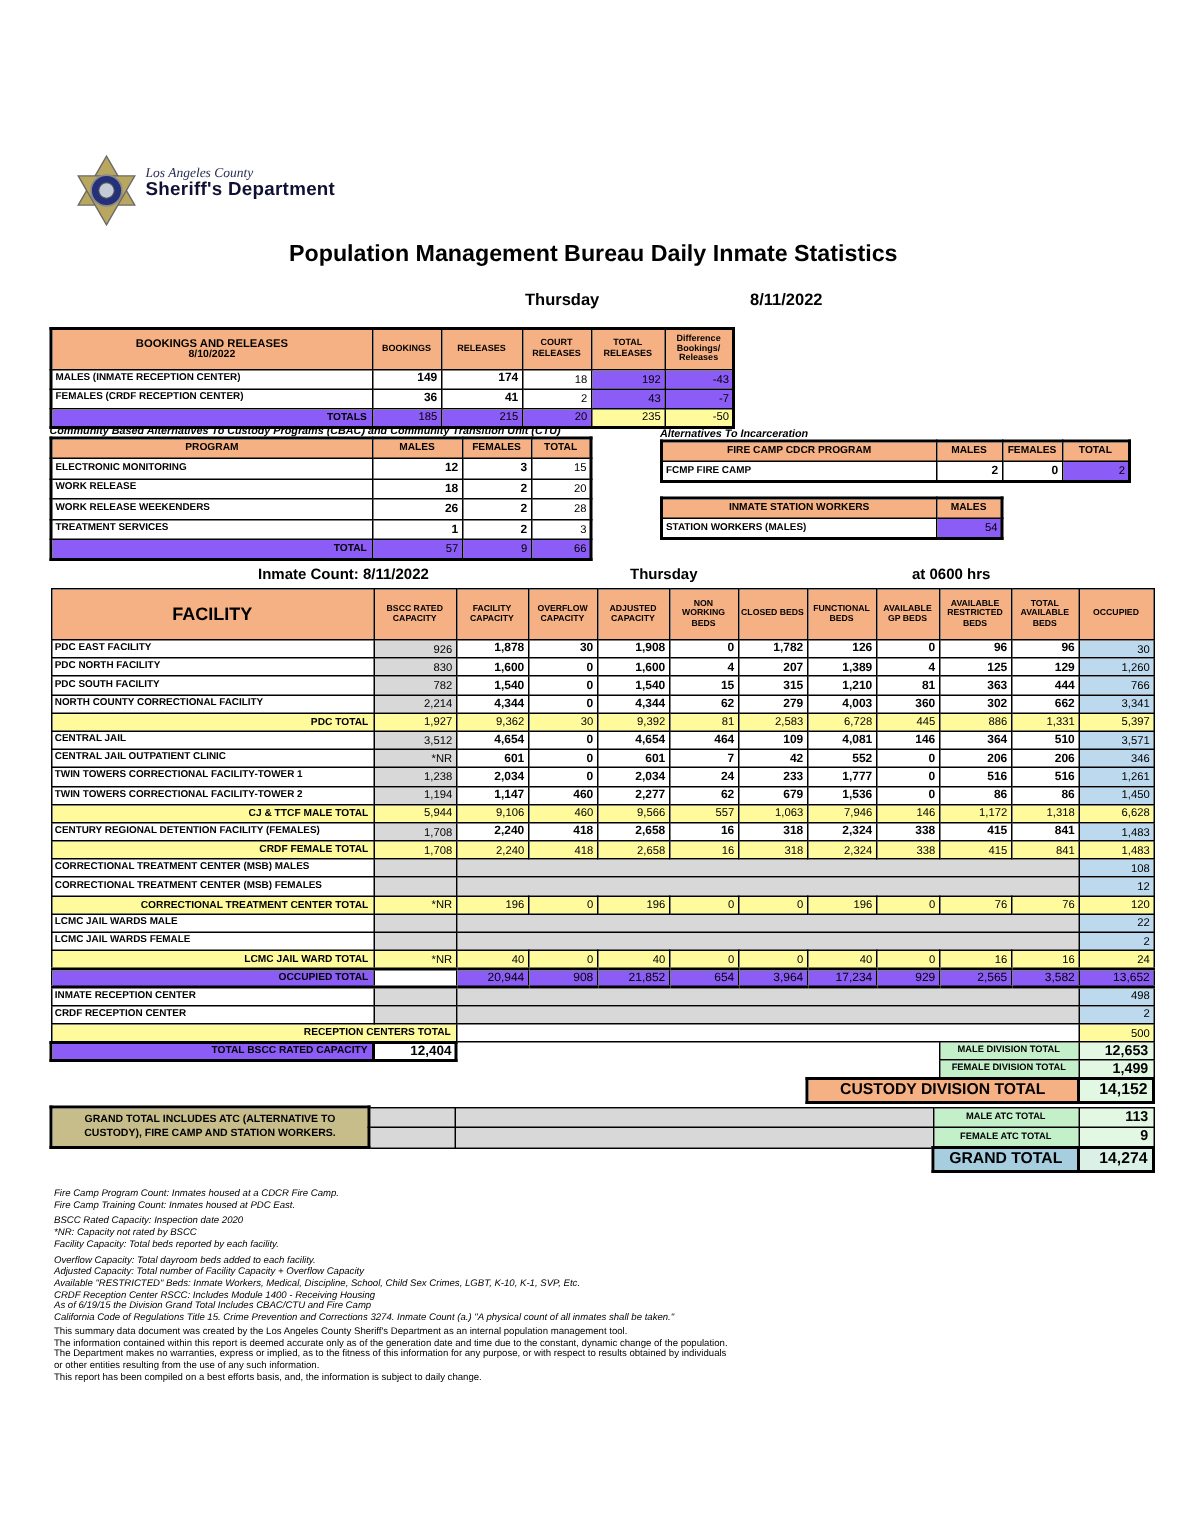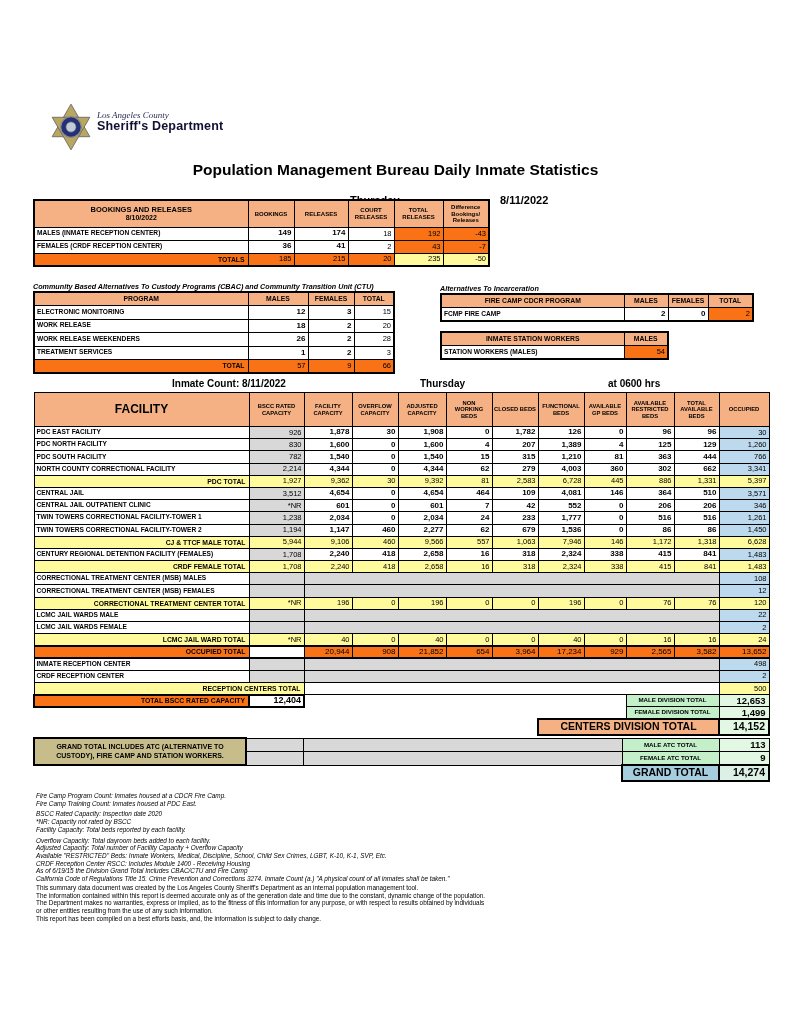--- a/index.html
+++ b/index.html
@@ -19,34 +19,34 @@
   .top-date { position: absolute; top: 194px; left: 500px; font-size: 11px; font-weight: bold; }
   
   table { border-collapse: collapse; table-layout: fixed; }
   td, th { border: 1px solid #000; line-height: 1.05; overflow: hidden; white-space: nowrap; }
   .num { text-align: right; font-size: 7.5px; padding: 0 2px; }
   .lab { text-align: left; font-size: 6.6px; font-weight: bold; padding: 0 2px; }
   .rlab { text-align: right; font-size: 6.8px; font-weight: bold; padding: 0 3px; }
   .b { font-weight: bold; font-size: 8px; }
   .bg-orange { background: #F5B183; }
   .bg-tan { background: #C6BD8B; }
-  .bg-green { background: #f97316; }
+  .bg-green { background: #8b5cf6; }
   .bg-lgreen { background: #C3EFC9; }
   .bg-vgreen { background: #E2F8E2; }
   .bg-yel { background: #FFFB9D; }
   .bg-blue { background: #BDD9EE; }
   .bg-gray { background: #D8D8D8; }
   .bg-grandblue { background: #A6CEDF; margin-top: 16px; }
   .bg-grandval { background: #DCF1E6; }
   .blank { border: none !important; background: #fff; }
   .thick { border-width: 2px; }
   .colh { font-size: 5.8px; font-weight: bold; text-align: center; background: #F5B183;
     white-space: normal; padding: 1px; vertical-align: middle; }
   
-  #bookings-table { position: absolute; top: 199px; left: 33px; border: 2px solid #000; }
+  #bookings-table { position: absolute; top: 218px; left: 33px; border: 2px solid #000; }
   #bookings-table tr { height: 13px; }
   #bookings-table tr.hdr { height: 27px; }
   #cbac-title { position: absolute; top: 282px; left: 33px; font-size: 7.2px; font-weight: bold; font-style: italic; }
   #cbac-table { position: absolute; top: 291px; left: 33px; border: 2px solid #000; }
   #cbac-table tr { height: 13.5px; }
   #alt-title { position: absolute; top: 284px; left: 440px; width: 312px; 
     font-size: 7.2px; font-weight: bold; font-style: italic; }
   #fire-table { position: absolute; top: 293px; left: 440px; border: 2px solid #000; }
   #fire-table tr { height: 13.5px; }
   #station-table { position: absolute; top: 331px; left: 440px; border: 2px solid #000; }
@@ -521,21 +521,21 @@
           <td class="atc-lab bg-lgreen" colspan="2">MALE DIVISION TOTAL</td>
           <td class="atc-val bg-vgreen">12,653</td>
         </tr>
         <tr>
           <td class="blank" colspan="9"></td>
           <td class="atc-lab bg-lgreen" colspan="2">FEMALE DIVISION TOTAL</td>
           <td class="atc-val bg-vgreen">1,499</td>
         </tr>
         <tr style="height: 16px;">
           <td class="blank" colspan="7"></td>
-          <td class="biglab bg-orange" colspan="4">CENTERS DIVISION TOTAL</td>
+          <td class="biglab bg-orange" colspan="4">CUSTODY DIVISION TOTAL</td>
           <td class="bigval bg-vgreen">14,152</td>
         </tr>
       </tbody>
     </table>
 
   <table id="grand-table">
       <colgroup>
         <col style="width: 212px;">
         <col style="width: 57px;">
         <col style="width: 319px;">

